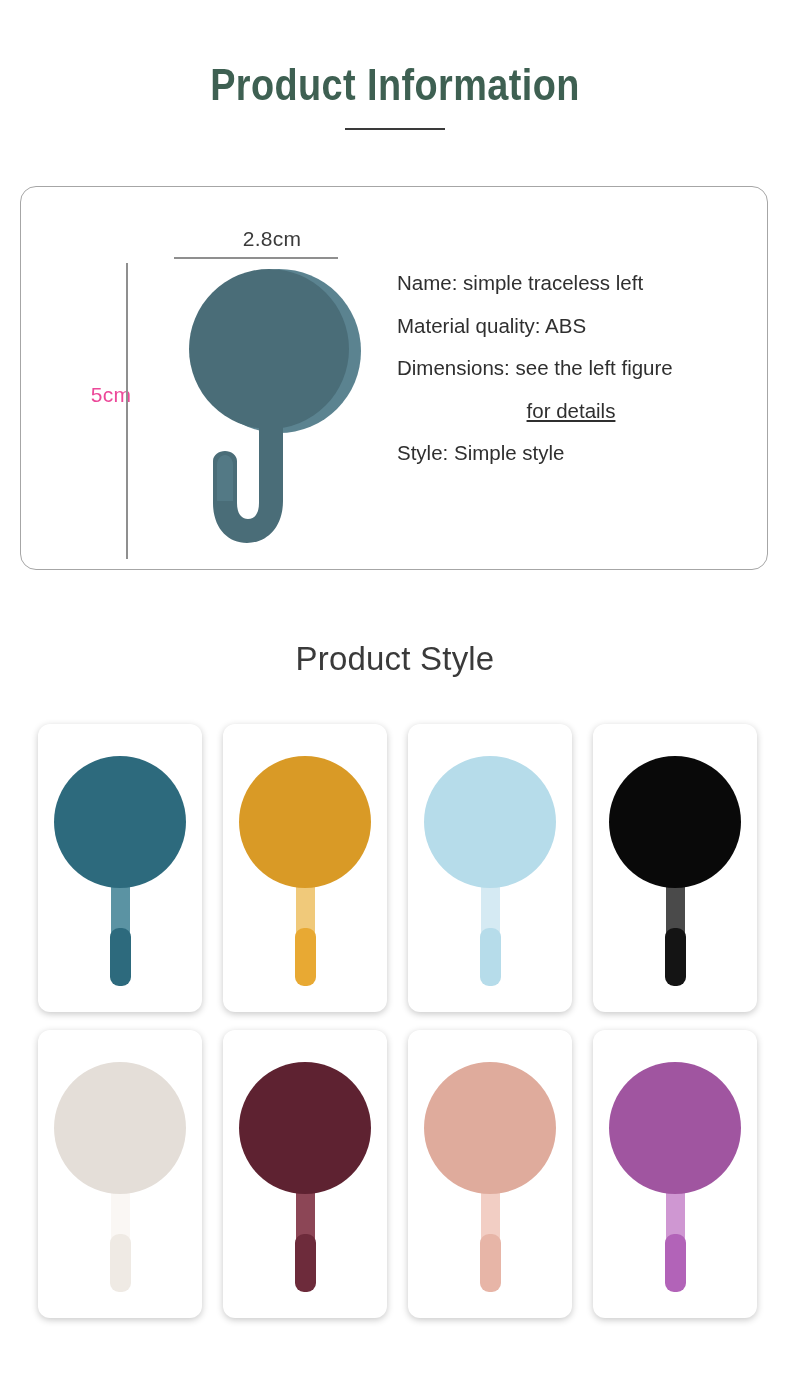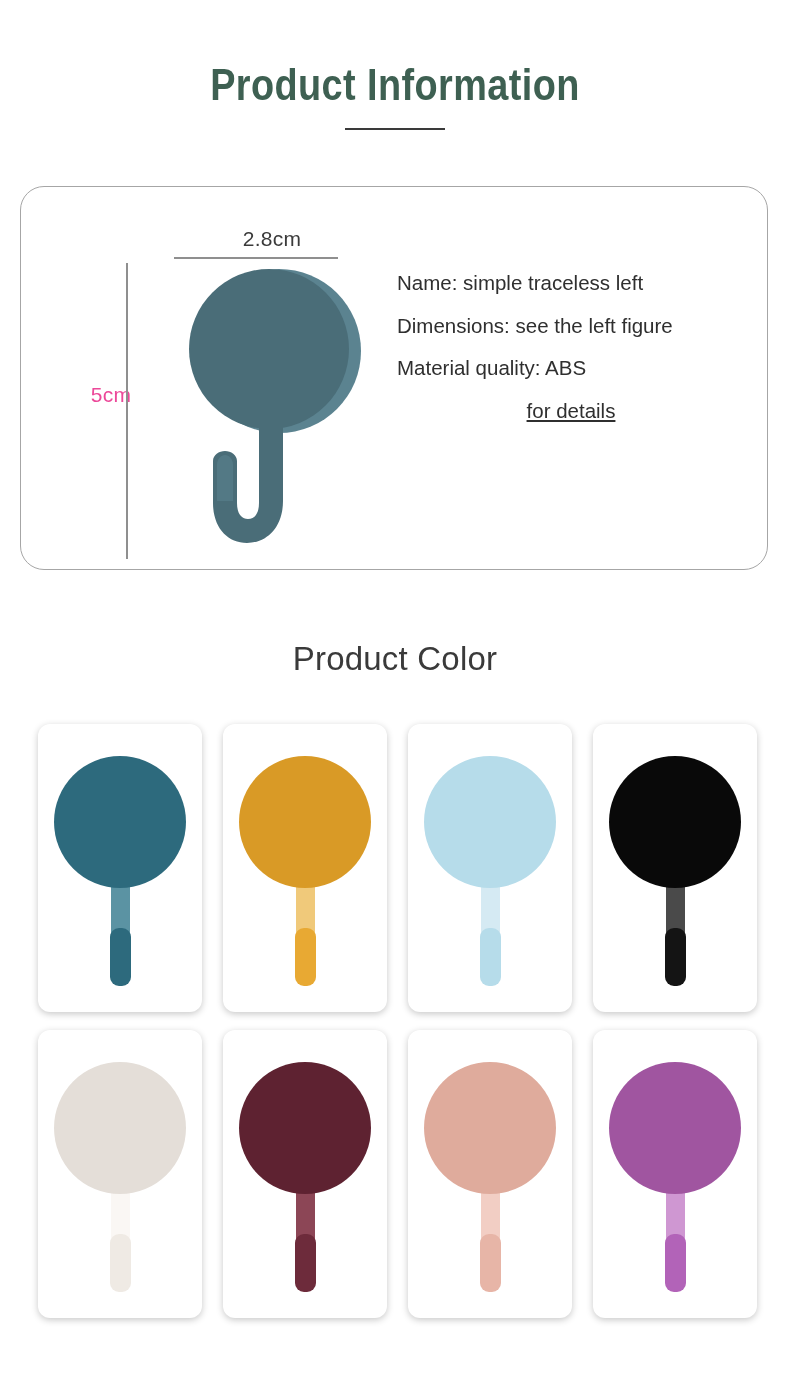--- a/index.html
+++ b/index.html
@@ -37,21 +37,21 @@
   }
 
   
   .info-card {
     position: absolute;
     left: 20px;
     top: 186px;
     width: 748px;
     height: 384px;
     border: 1.4px solid #a6a6a6;
-    border-radius: 24px;
+    border-radius: 16px;
     box-sizing: border-box;
   }
 
   
   .diagram {
     position: absolute;
     left: 0px;
     top: 0px;
     width: 370px;
     height: 384px;
@@ -192,28 +192,29 @@
                L66 238
                C66 248 70 254 77 254
                C84 254 88 248 88 238 Z" fill="#4a6d78"></path>
 
       <path d="M46 200 C46 194 50 190 54 190 C58 190 62 194 62 200 L62 236 L46 236 Z" fill="#5b8390" opacity="0.55"></path>
     </svg>
   </div>
 
   <div class="spec-list">
     <div class="spec-line">Name: simple traceless left</div>
+    <div class="spec-line">Material quality: ABS</div>
     <div class="spec-line">Dimensions: see the left figure</div>
-    <div class="spec-line">Material quality: ABS</div>
     <div class="spec-line right">for details</div>
+    <div class="spec-line">Style: Simple style</div>
   </div>
 
 </div>
 
-<div class="section-title">Product Color</div>
+<div class="section-title">Product Style</div>
 
 <div class="swatch-grid" id="swatch-grid">
     <div class="swatch-card">
       <svg class="swatch-hook" viewBox="0 0 134 252">
         <rect x="58" y="140" width="19" height="62" rx="5" fill="#5b93a3"></rect>
         <rect x="57" y="186" width="21" height="58" rx="9" fill="#2d6a7d"></rect>
         <circle cx="67" cy="80" r="66" fill="#2d6a7d"></circle>
       </svg>
     </div>
     <div class="swatch-card">

